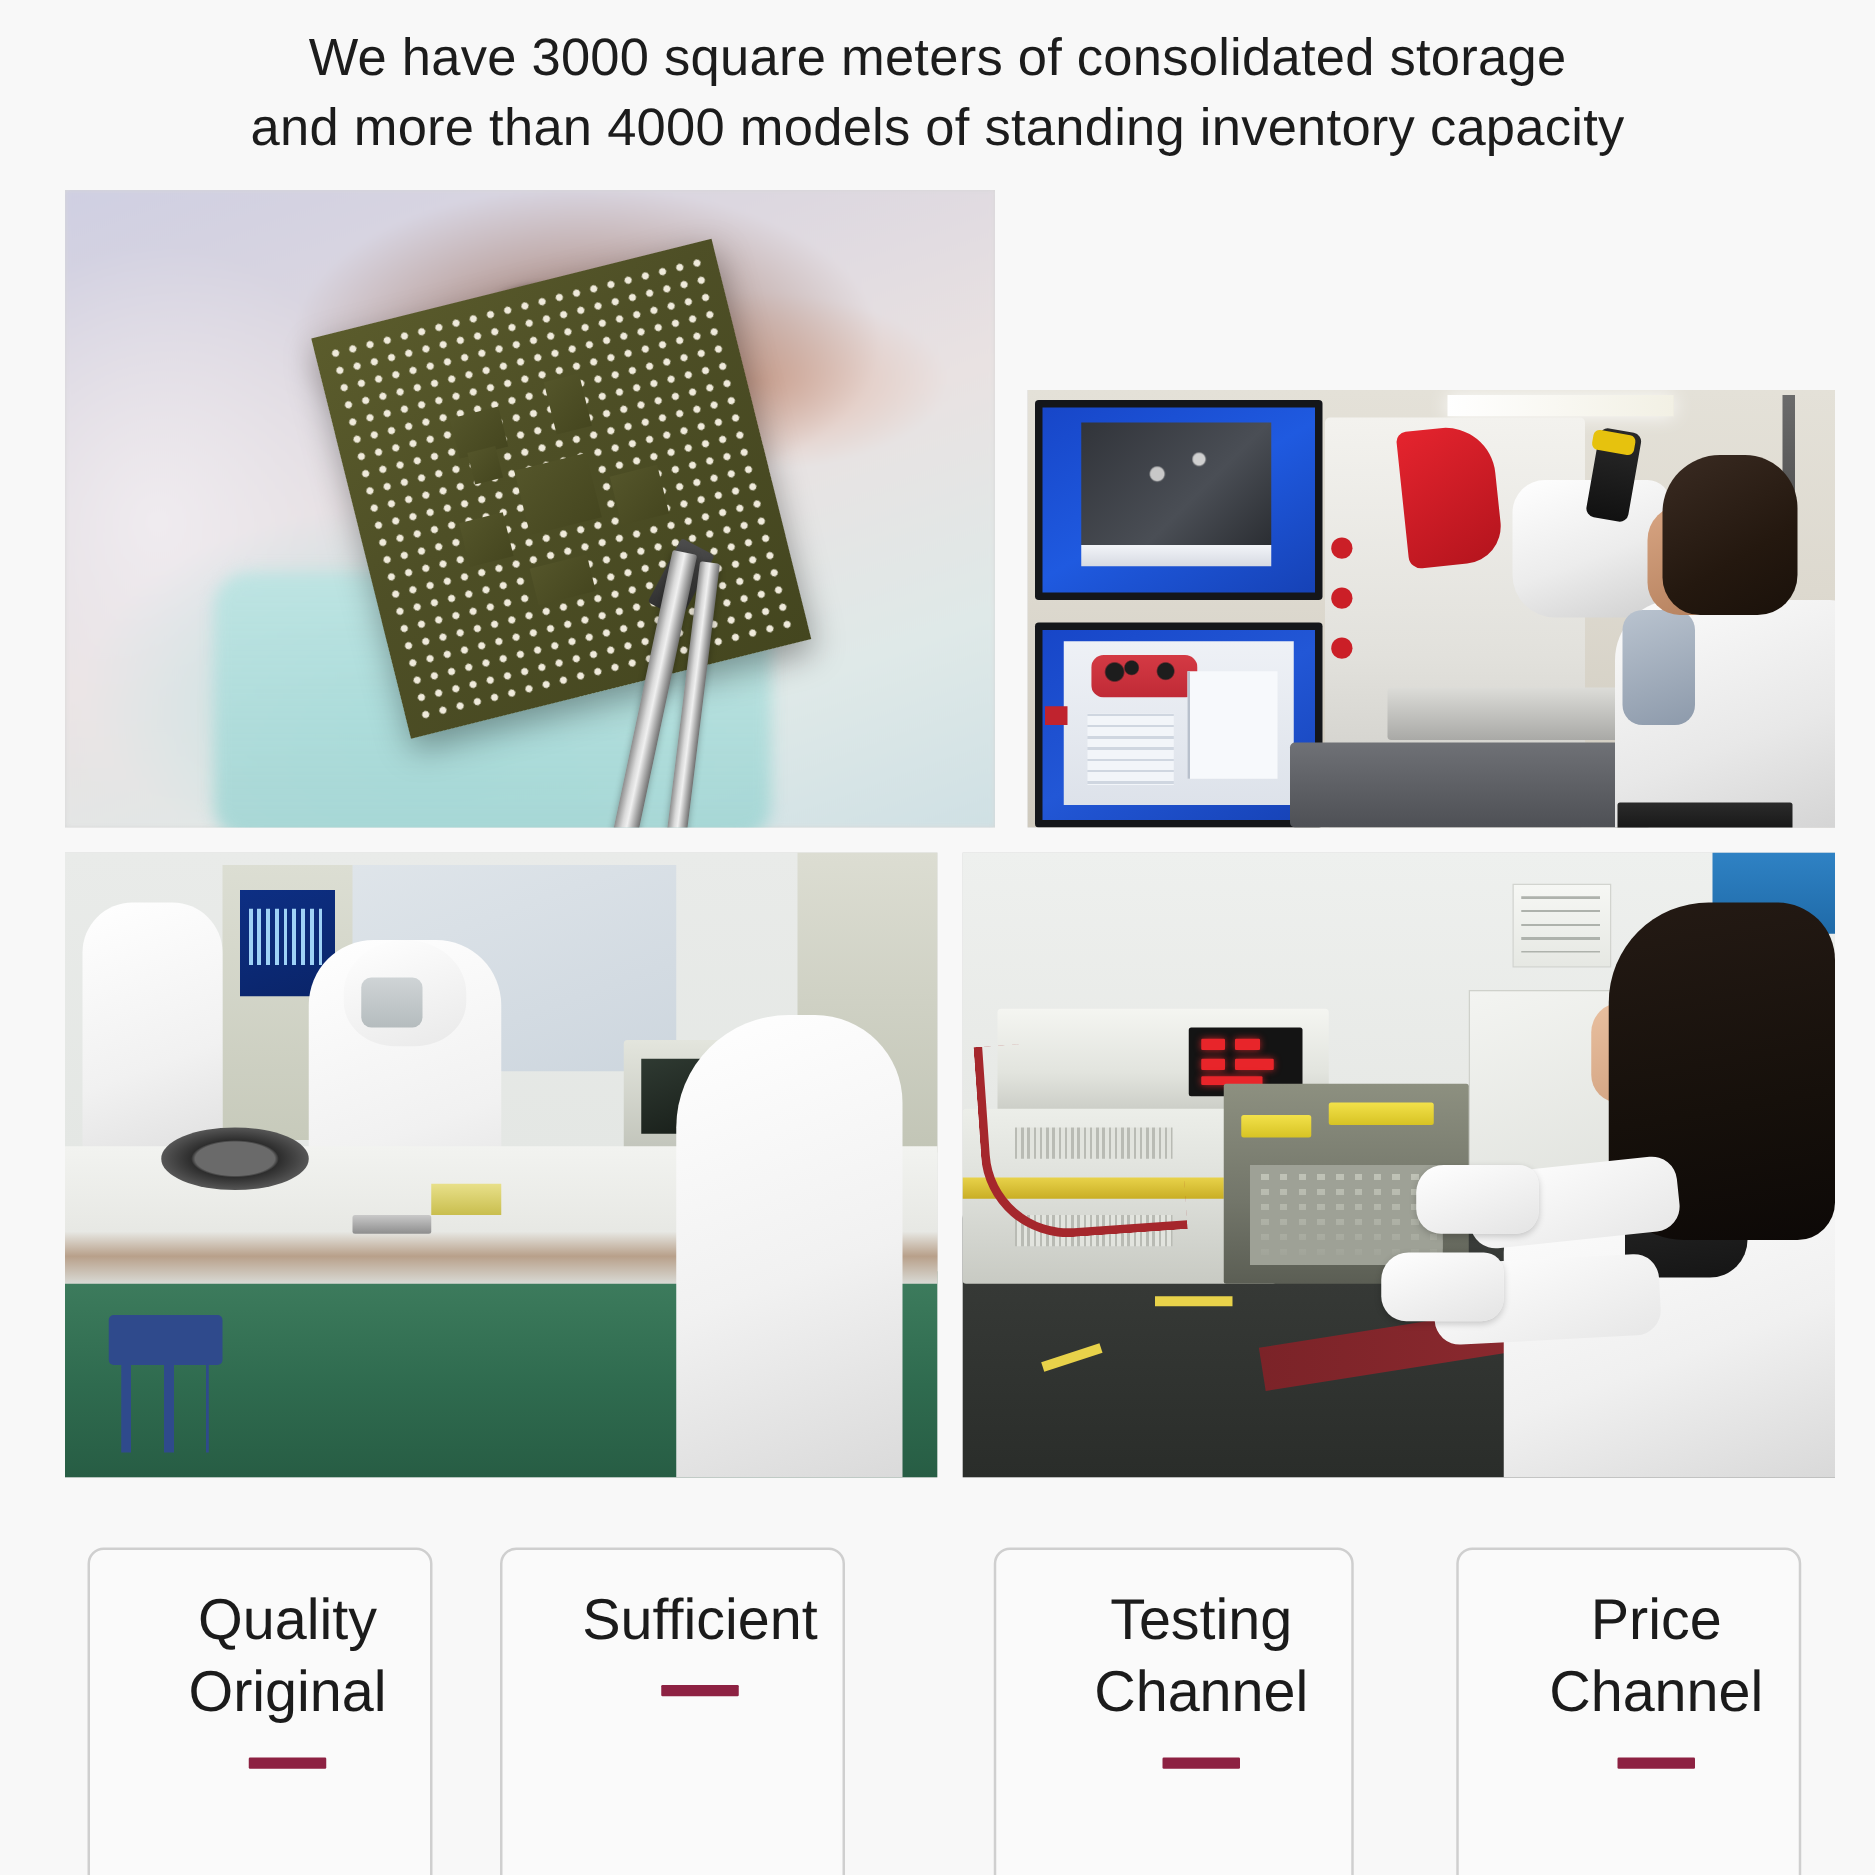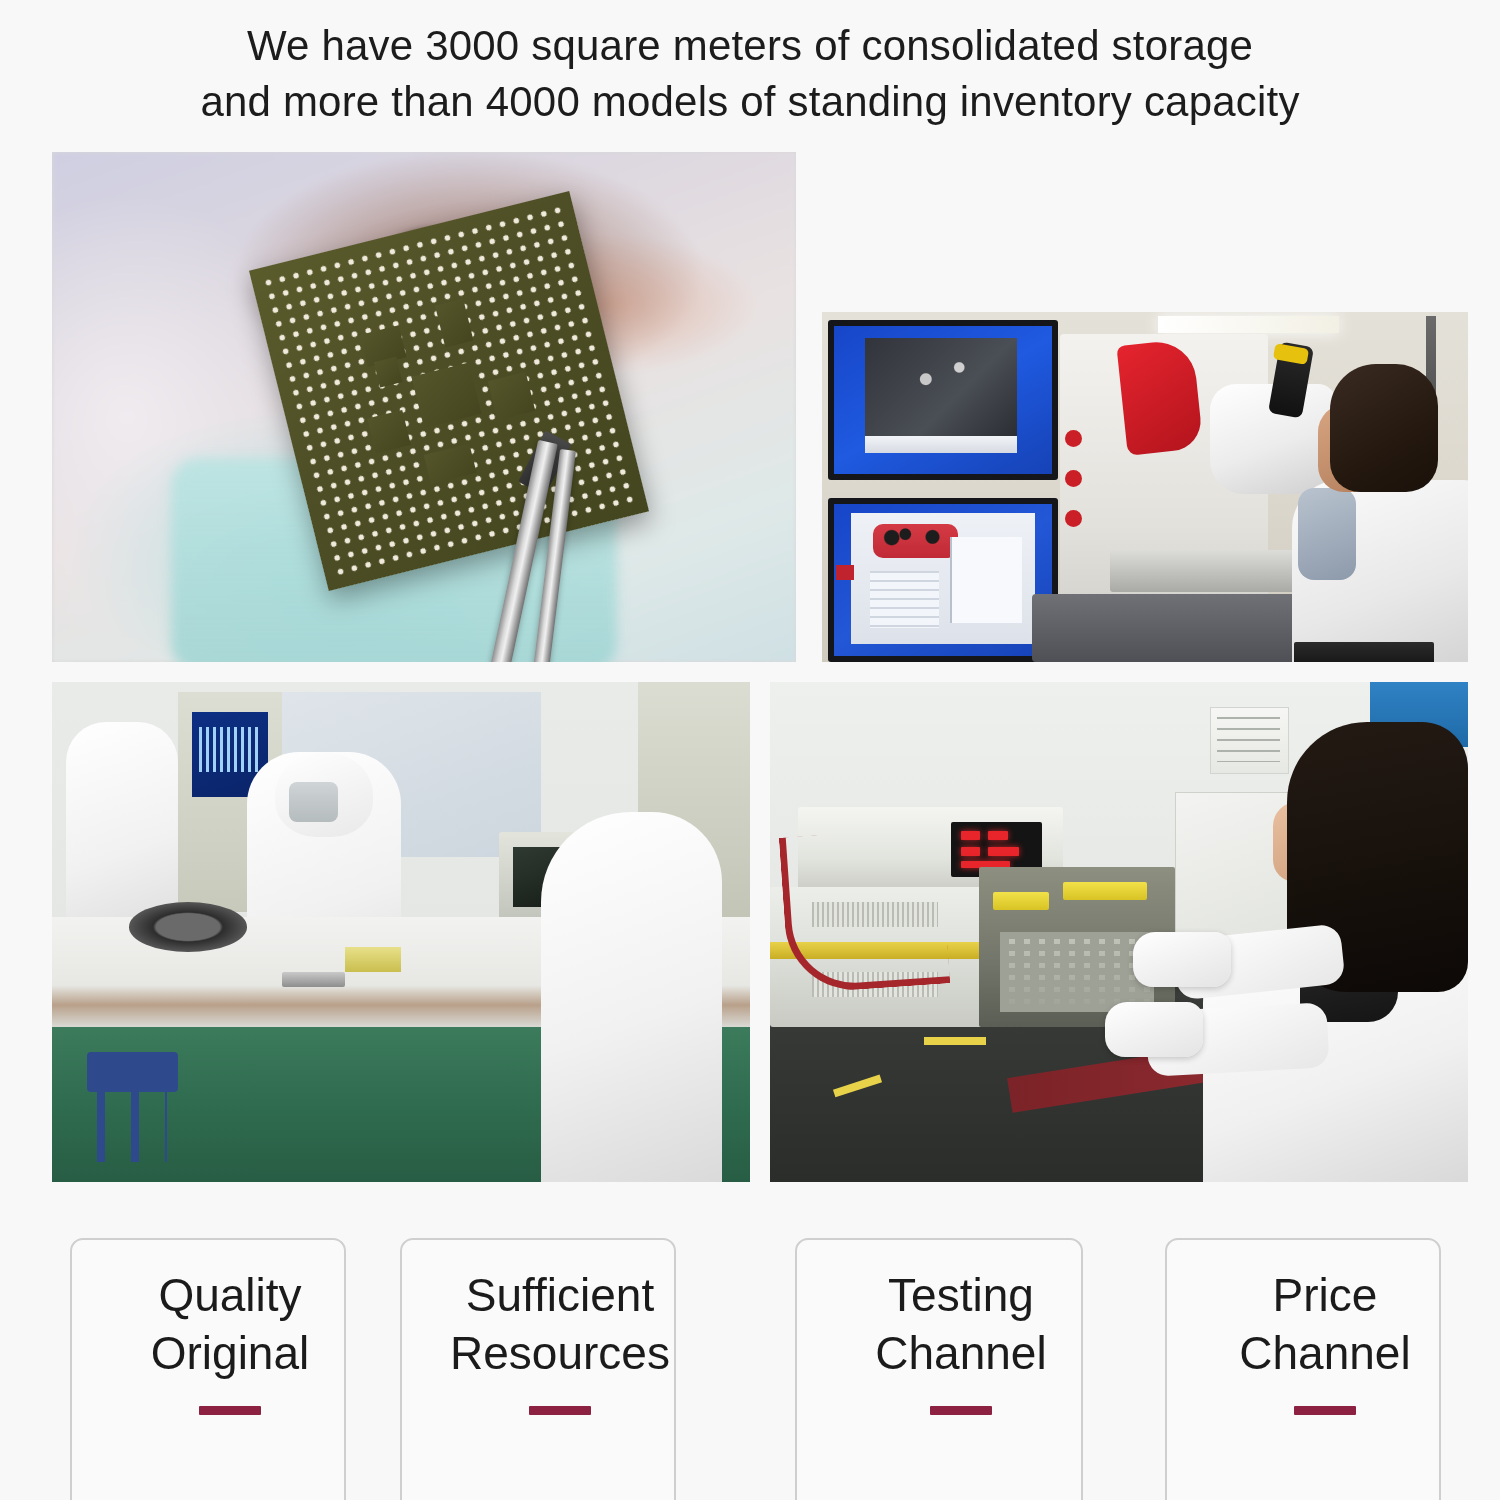--- a/index.html
+++ b/index.html
@@ -620,21 +620,20 @@
     <div class="ct">
       <span>Quality</span><br>
       <span>Original</span>
     </div>
     <div class="accent" style="background: rgb(141, 33, 66);"></div>
   </div>
 
   <div class="card" id="card-1" style="background: rgb(250, 250, 250); border-color: rgb(207, 207, 207);">
     <div class="ct">
       <span>Sufficient</span><br>
-      <span>Resources</span>
     </div>
     <div class="accent" style="background: rgb(141, 33, 66);"></div>
   </div>
 
   <div class="card" id="card-2" style="background: rgb(250, 250, 250); border-color: rgb(207, 207, 207);">
     <div class="ct">
       <span>Testing</span><br>
       <span>Channel</span>
     </div>
     <div class="accent" style="background: rgb(141, 33, 66);"></div>

